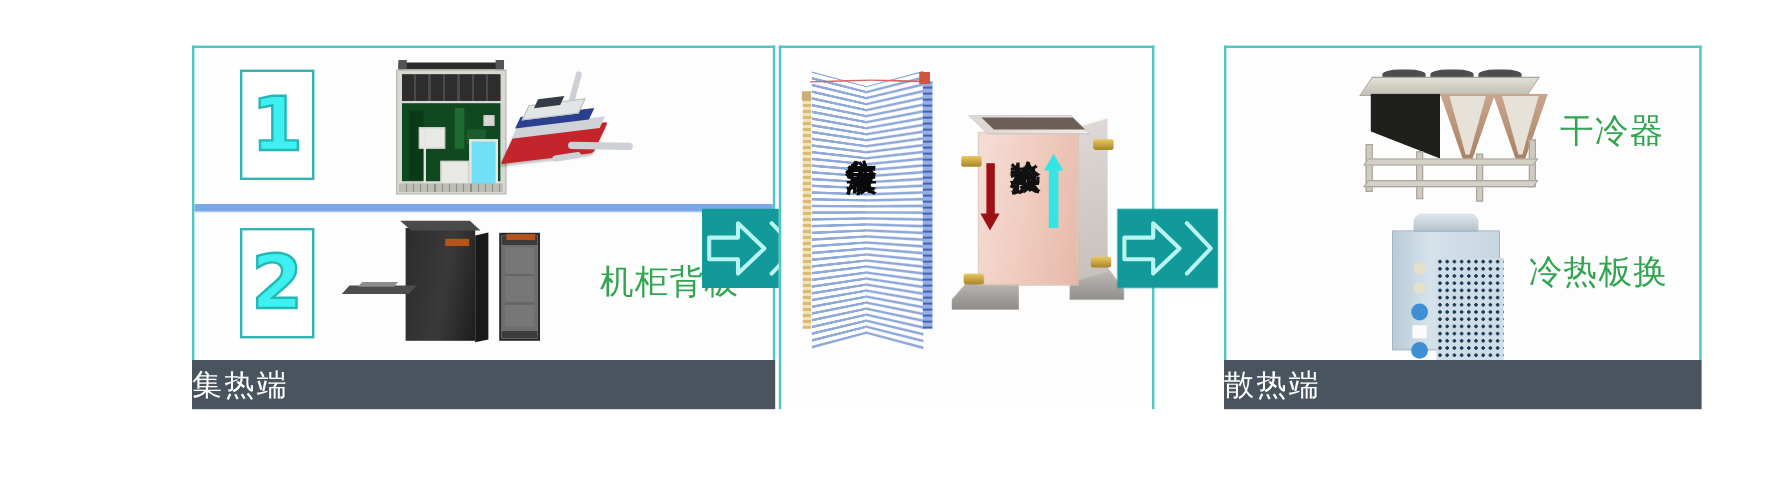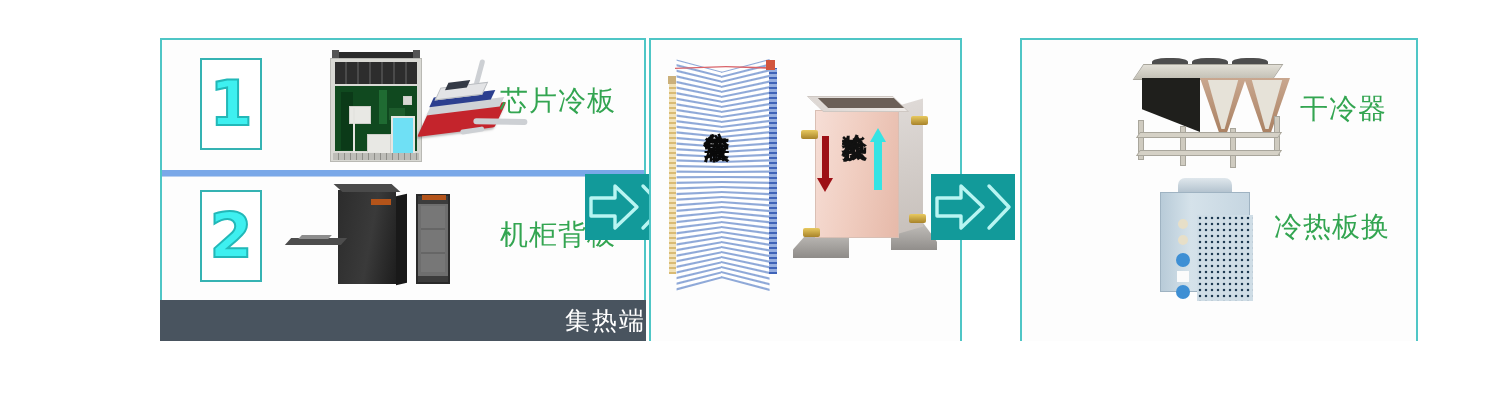--- a/index.html
+++ b/index.html
@@ -38,21 +38,21 @@
     border-bottom:none;
     box-sizing:border-box;
     overflow:hidden;
   }
   .stage-footer{
     height:41px;
     background:#49545f;
     color:#ffffff;
     font-size:25px;
     line-height:41px;
-    text-align:right;
+    text-align:left;
     letter-spacing:2px;
     font-family:"DejaVu Sans",sans-serif;
     box-sizing:border-box;
   }
 
   
   .hdivider{
     position:absolute;
     left:0; right:0; top:130px;
     height:6px;
@@ -329,21 +329,20 @@
           <div class="cp-tube t1"></div>
           <div class="cp-red"></div>
           <div class="cp-silver"></div>
           <div class="cp-blue"></div>
           <div class="cp-top"></div>
           <div class="cp-blk"></div>
           <div class="cp-tube t2"></div>
           <div class="cp-tube t3"></div>
         </div>
 
-        <div class="glabel" style="left:338px;top:42px;">芯片冷板</div>
       </div>
 
       <div class="row r2">
         <div class="numbox">
           <div class="glyph">2</div>
         </div>
 
         <div class="cabinets">
           <div class="cab-a">
             <div class="top"></div>
@@ -446,15 +445,16 @@
           <div class="ch-dot ch-d1"></div>
           <div class="ch-dot ch-d2"></div>
           <div class="ch-dot ch-d3"></div>
           <div class="ch-sq"></div>
           <div class="ch-dot ch-d4"></div>
         </div>
       </div>
       <div class="glabel" style="left:252px;top:168px;">冷热板换</div>
 
     </div>
+    <div class="stage-footer">散热端</div>
   </div>
 
 </div>
 
 </body></html>

